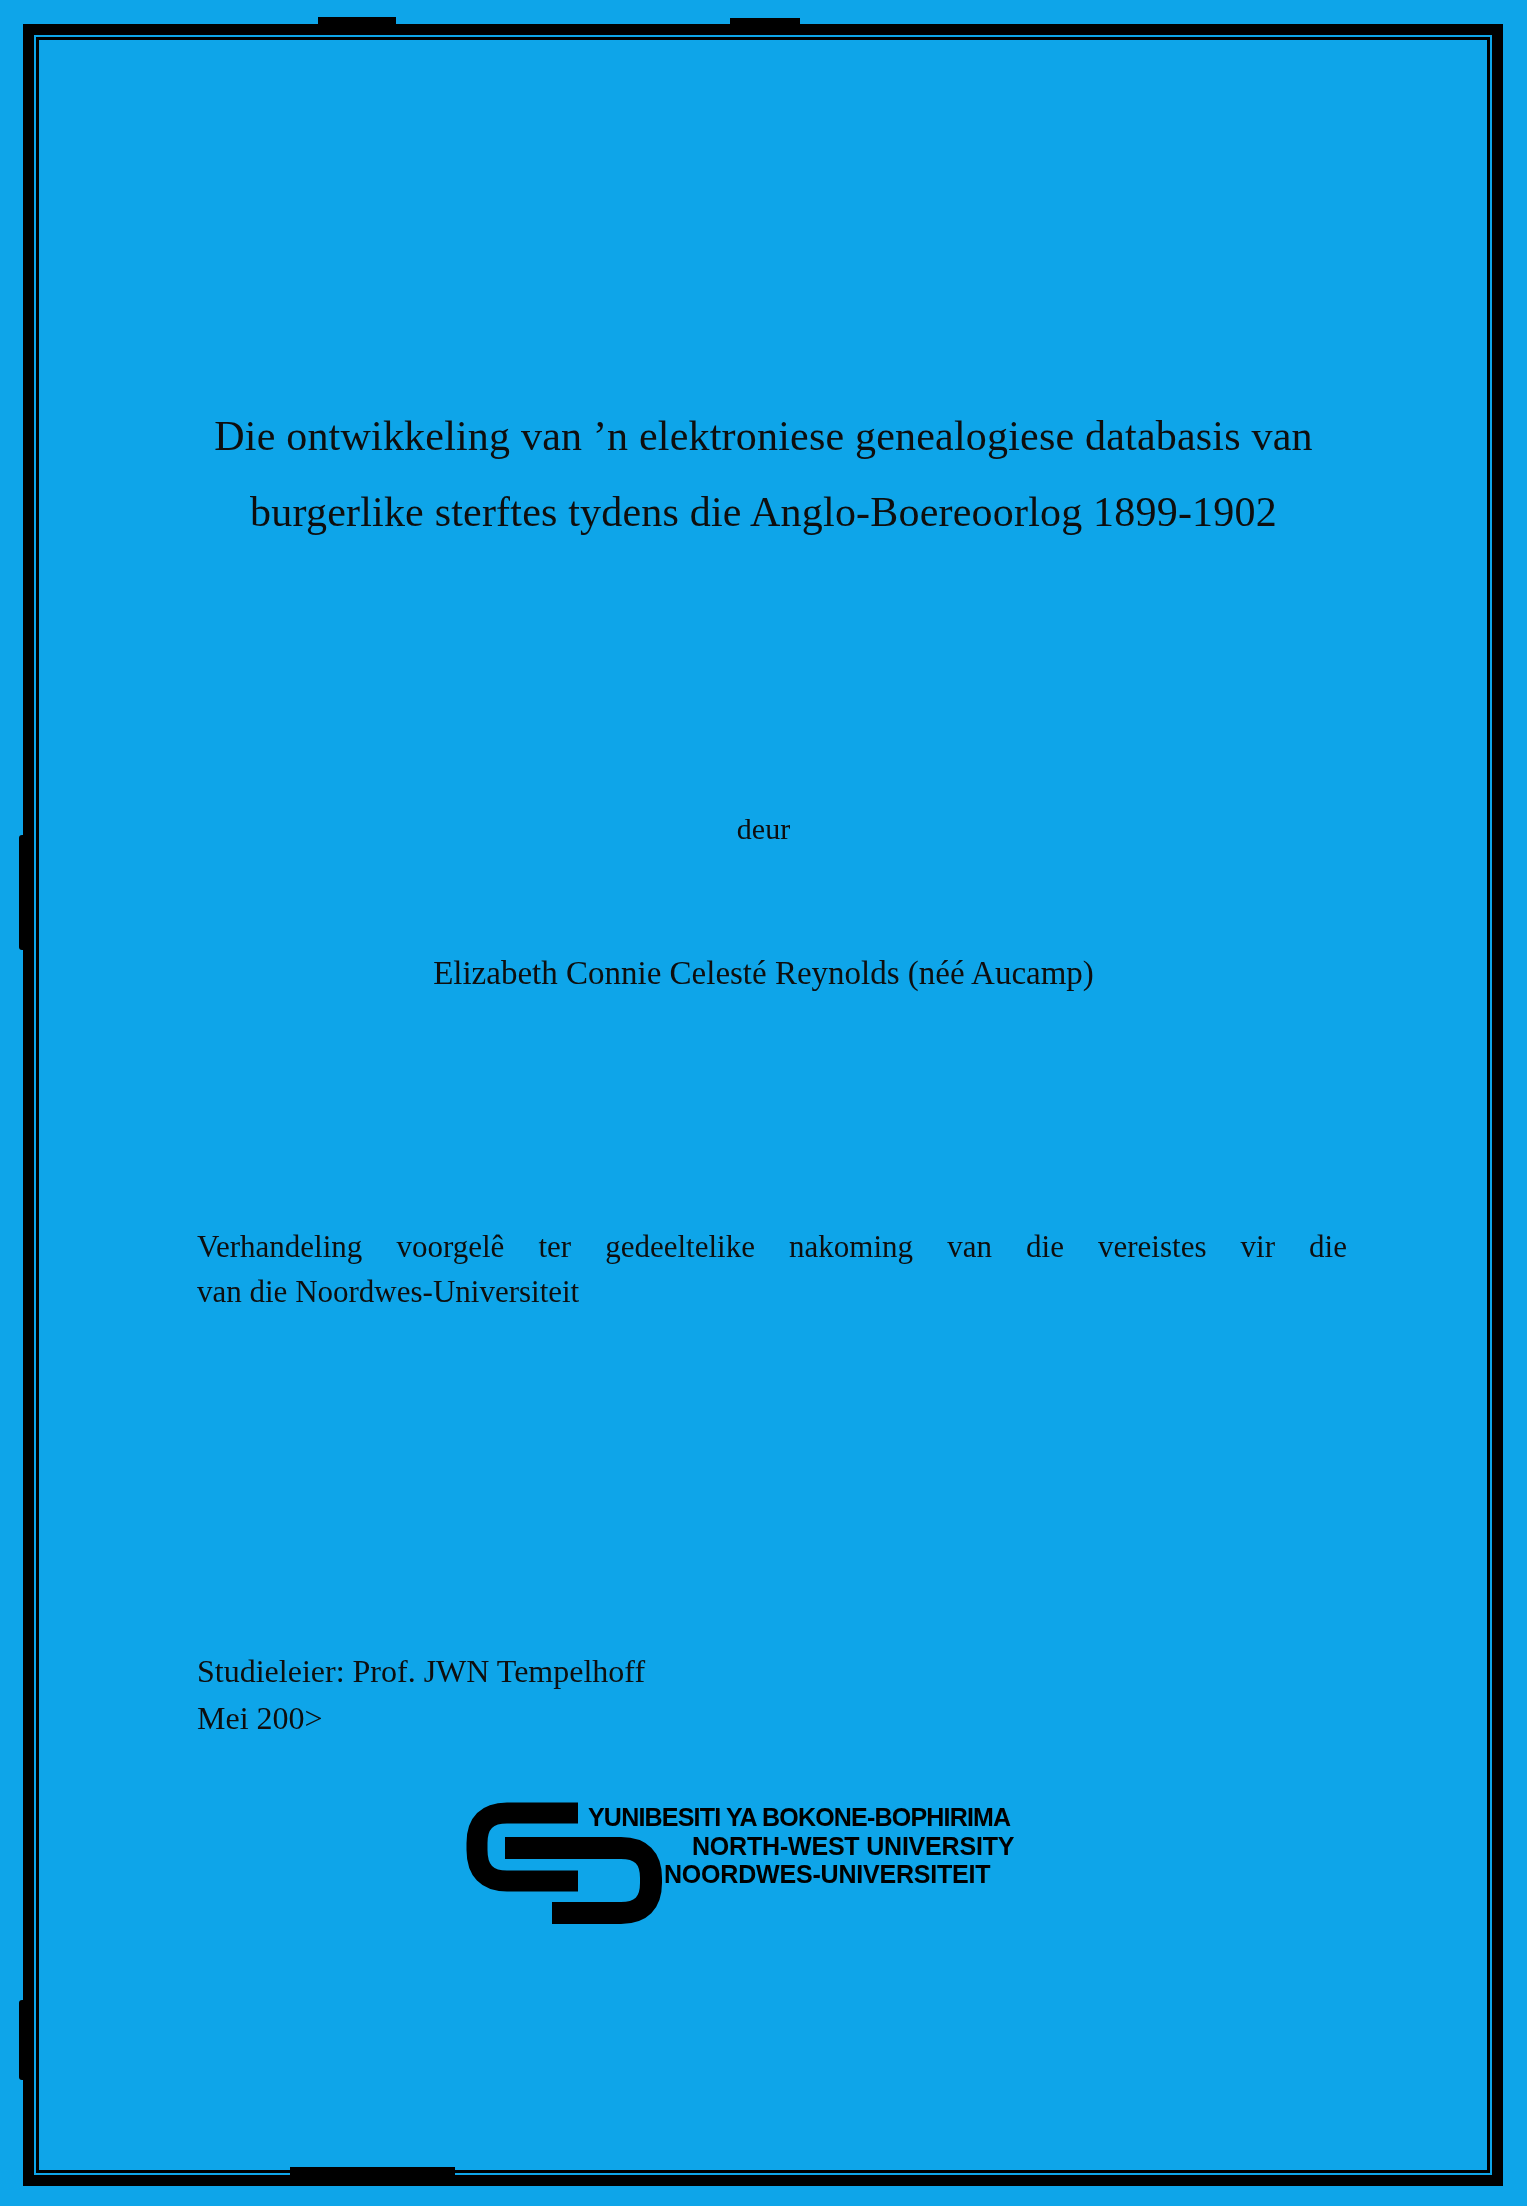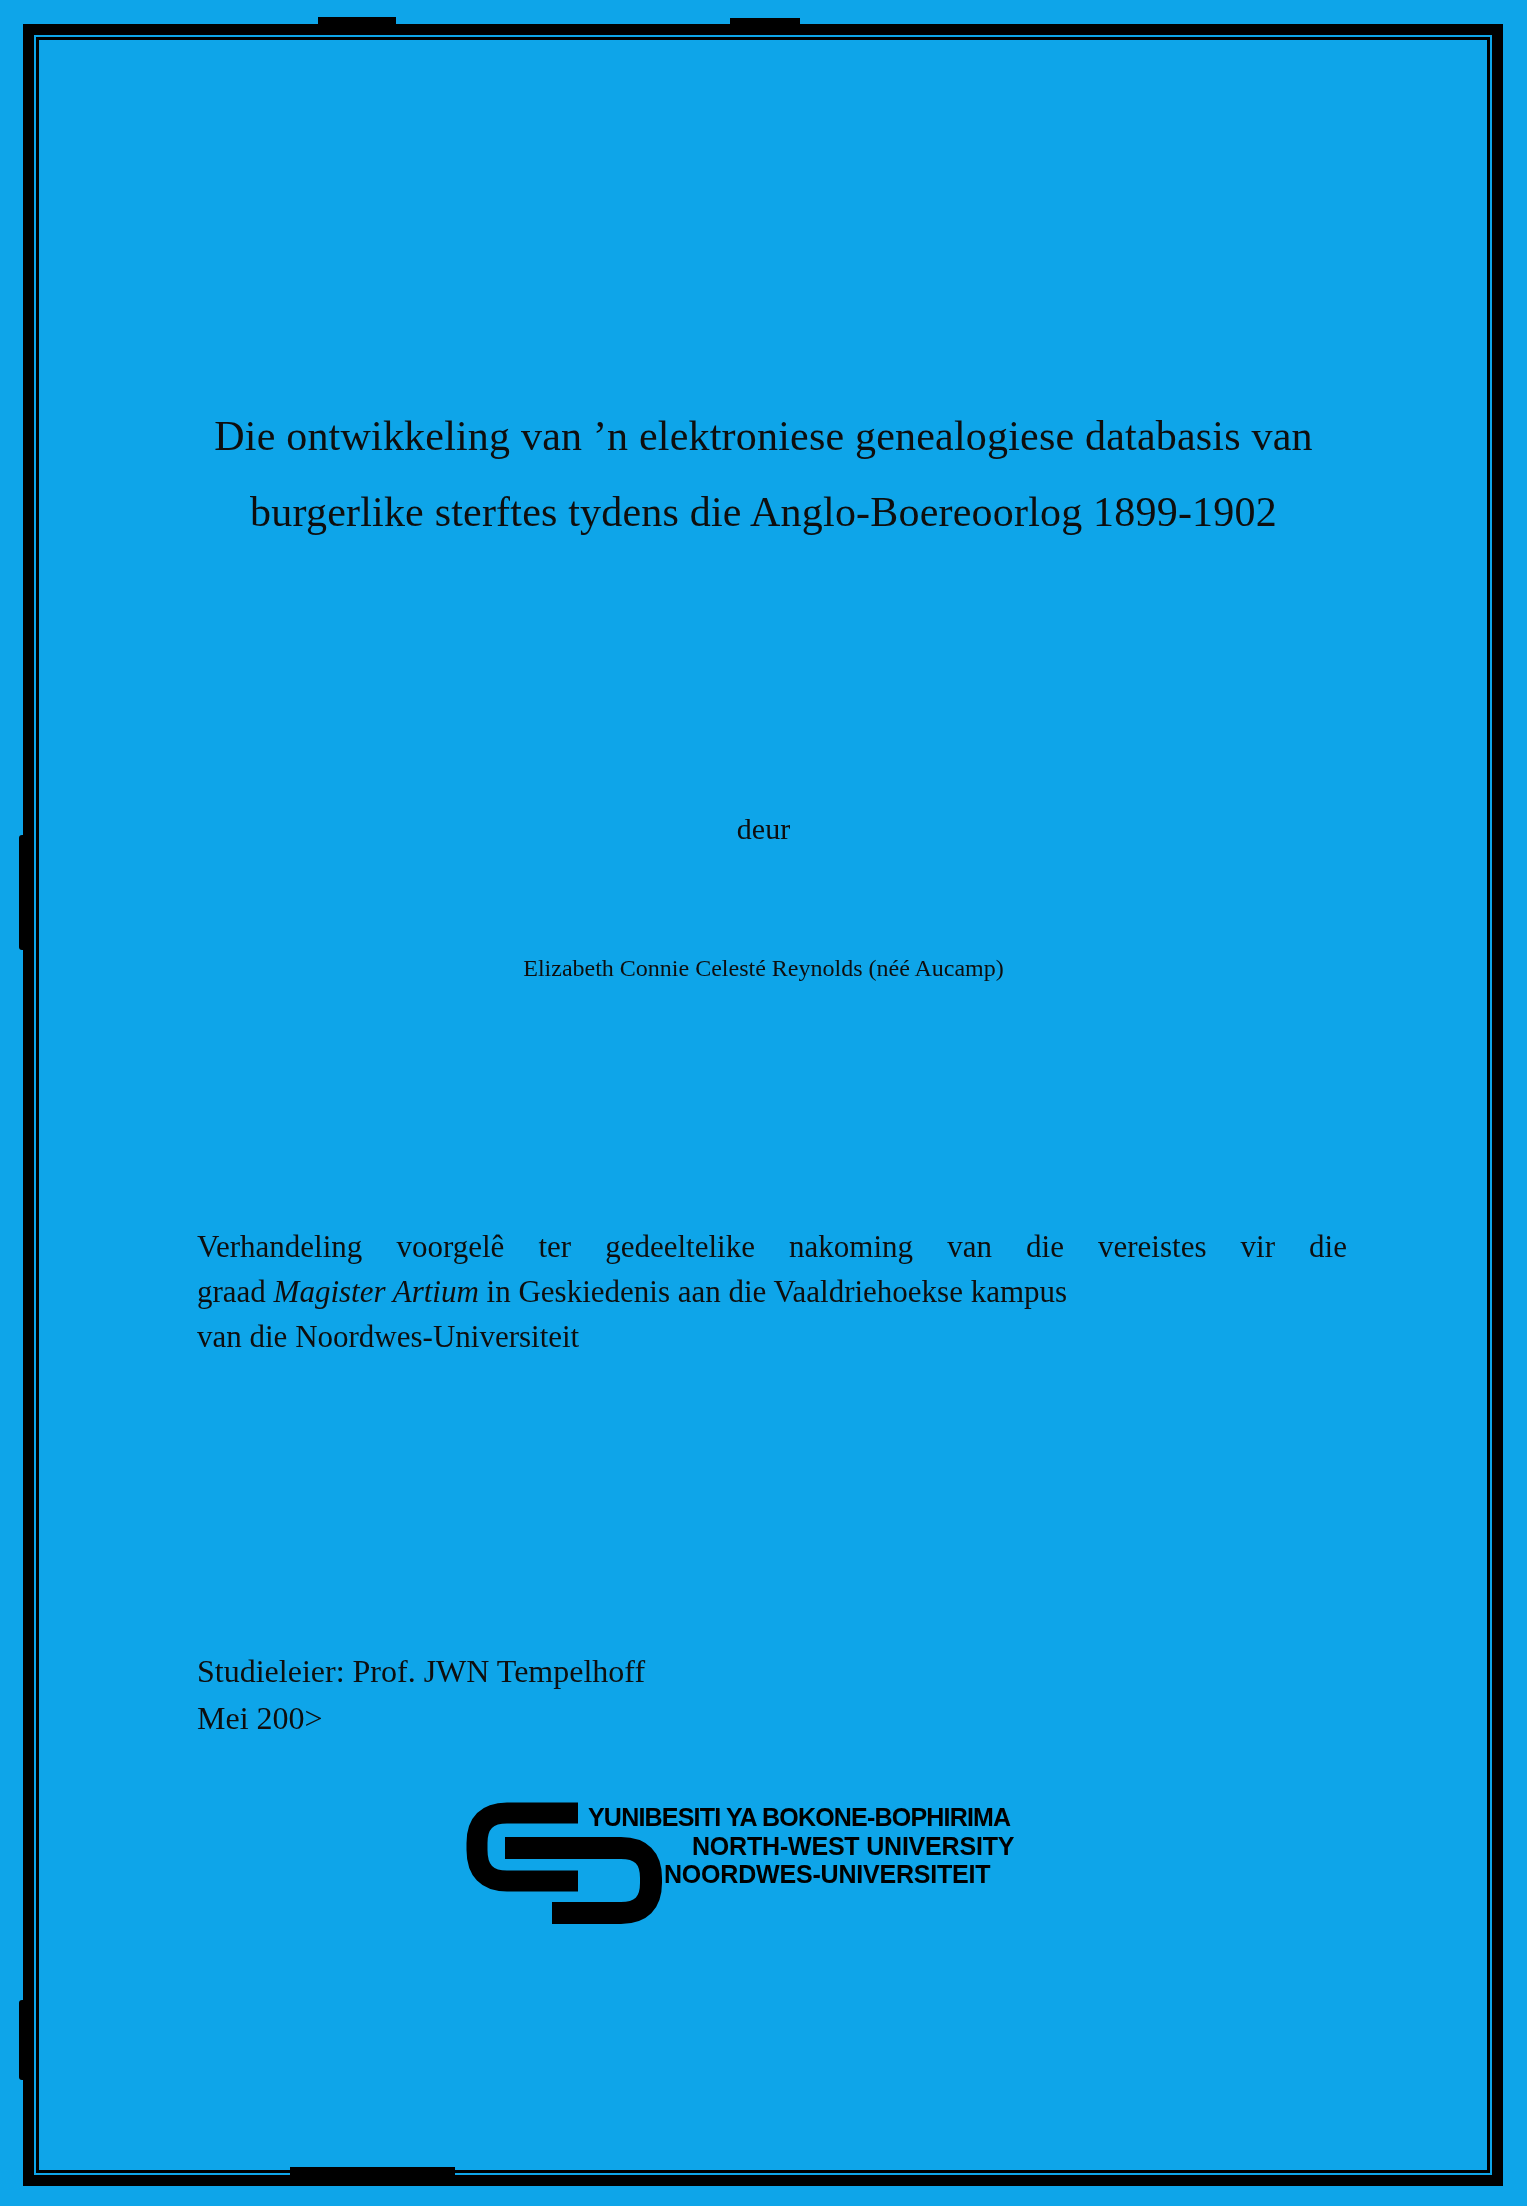--- a/index.html
+++ b/index.html
@@ -46,21 +46,21 @@
   .byline {
     position: absolute;
     left: 0; right: 0; top: 812px;
     text-align: center;
     font-size: 30px;
   }
   .author {
     position: absolute;
     left: 0; right: 0; top: 955px;
     text-align: center;
-    font-size: 24px;
+    font-size: 33px;
   }
   .statement {
     position: absolute;
     left: 197px; top: 1224px;
     width: 1150px;
     font-size: 31px;
     line-height: 45px;
   }
   .statement .just {
     text-align: justify;
@@ -109,21 +109,20 @@
     <div>Die ontwikkeling van ’n elektroniese genealogiese databasis van</div>
     <div>burgerlike sterftes tydens die Anglo-Boereoorlog 1899-1902</div>
   </div>
 
   <div class="byline">deur</div>
 
   <div class="author">Elizabeth Connie Celesté Reynolds (néé Aucamp)</div>
 
   <div class="statement">
     <div class="just">Verhandeling voorgelê ter gedeeltelike nakoming van die vereistes vir die</div>
-    <div><span>graad </span><span class="it">Magister Artium</span><span> in Geskiedenis aan die Vaaldriehoekse kampus</span></div>
     <div>van die Noordwes-Universiteit</div>
   </div>
 
   <div class="supervisor-block">
     <div>Studieleier: Prof. JWN Tempelhoff</div>
     <div>Mei 200&gt;</div>
   </div>
 
   <div class="logo">
     <svg width="196" height="126" viewBox="0 0 196 126" aria-hidden="true">

